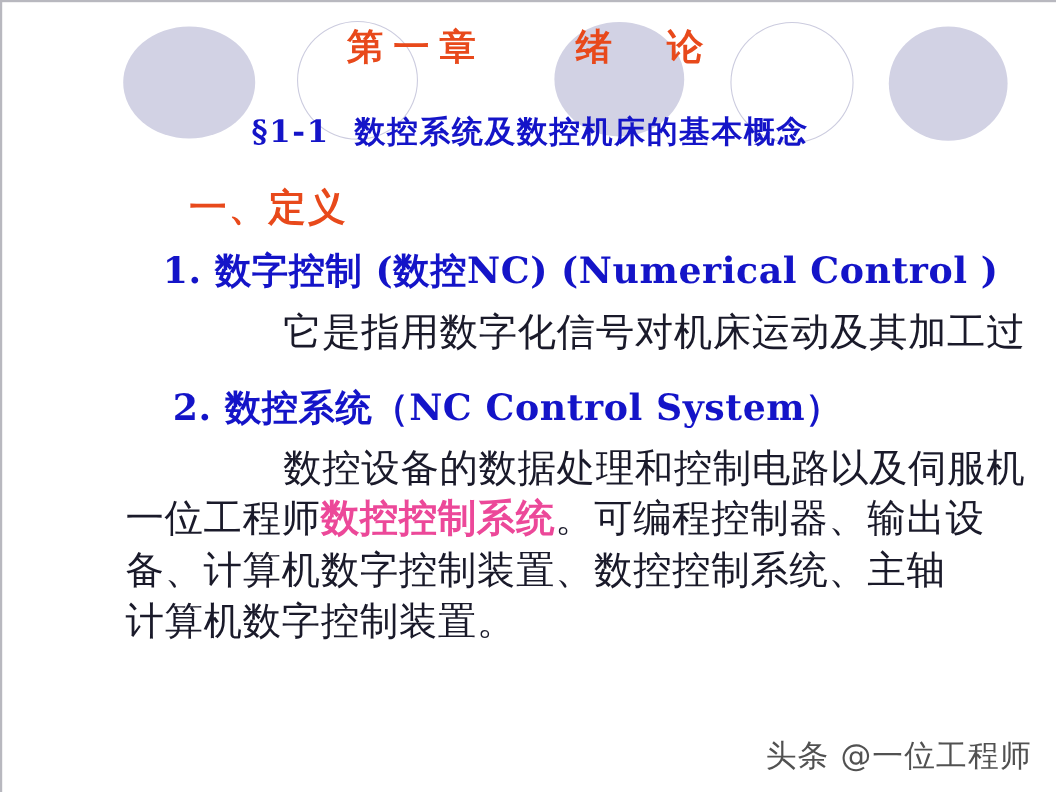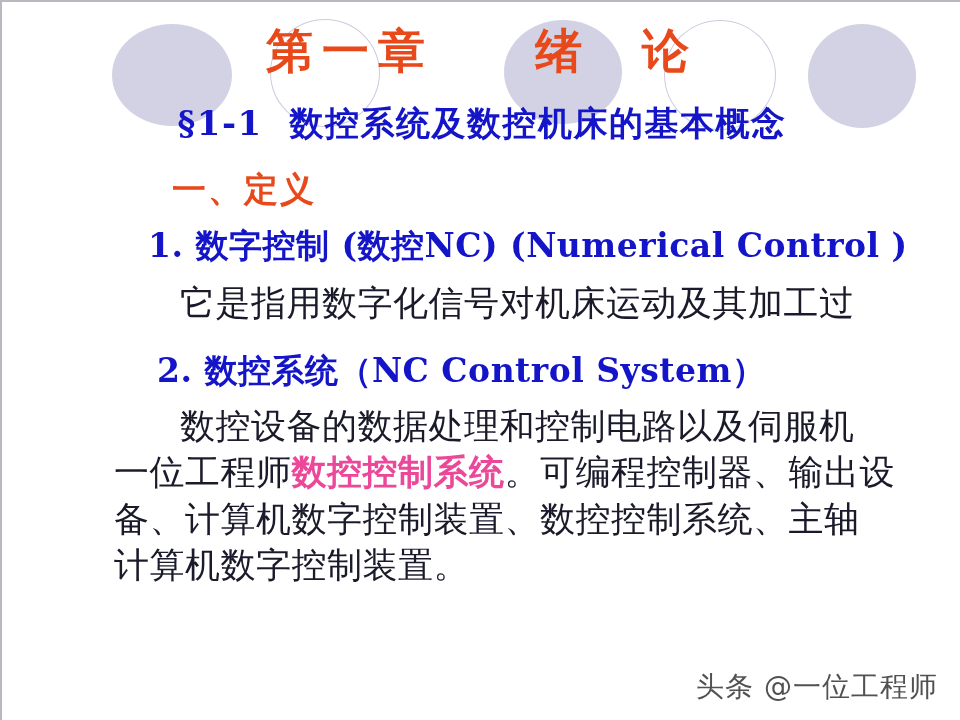--- a/index.html
+++ b/index.html
@@ -46,40 +46,40 @@
     position: absolute;
     left: 0;
     top: 24px;
     width: 960px;
     text-align: center;
     z-index: 3;
   }
   #chapter-title {
     display: inline-block;
     font-family: "DejaVu Serif", "Liberation Serif", serif;
-    font-size: 47px;
+    font-size: 33px;
     font-weight: bold;
     color: #e8491b;
     letter-spacing: 9px;
     white-space: pre;
     line-height: 1.05;
   }
 
   #section-title-wrap {
     position: absolute;
     left: 0;
     top: 103px;
     width: 960px;
     text-align: center;
     z-index: 3;
   }
   #section-title {
     display: inline-block;
     font-family: "DejaVu Serif", "Liberation Serif", serif;
-    font-size: 34px;
+    font-size: 28px;
     font-weight: bold;
     color: #1414c8;
     letter-spacing: 1.5px;
     white-space: pre;
     line-height: 1.1;
   }
 
   
   #content {
     position: absolute;
@@ -129,20 +129,21 @@
     font-family: "DejaVu Serif", "Liberation Serif", serif;
     font-size: 35px;
     color: #1a1a2a;
     padding-left: 112px;
     padding-right: 30px;
     letter-spacing: 0.5px;
     line-height: 1.32;
   }
   .para .indent {
     padding-left: 66px;
+    text-align: right;
   }
   .para-row {
     white-space: pre;
     display: block;
   }
   .red-em {
     color: #ec4899;
     font-weight: bold;
   }
 

